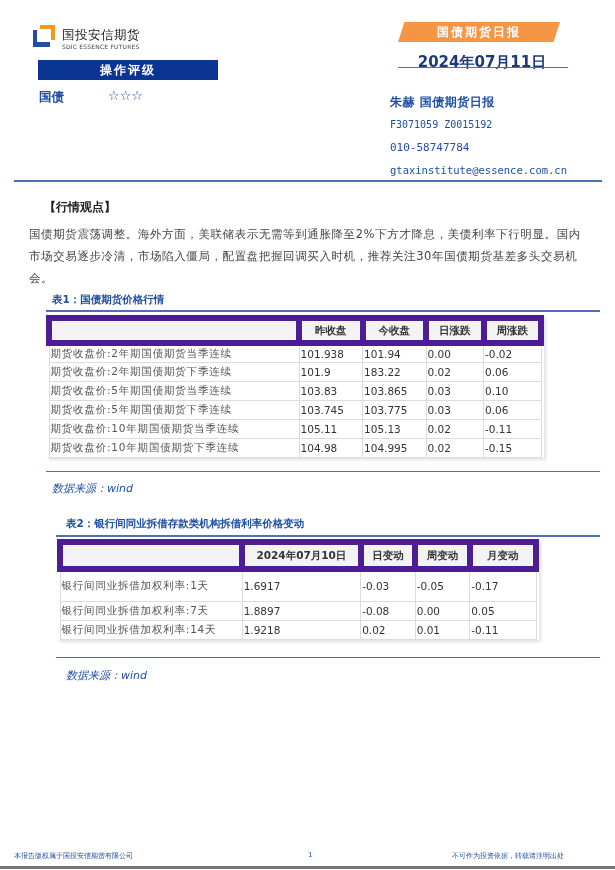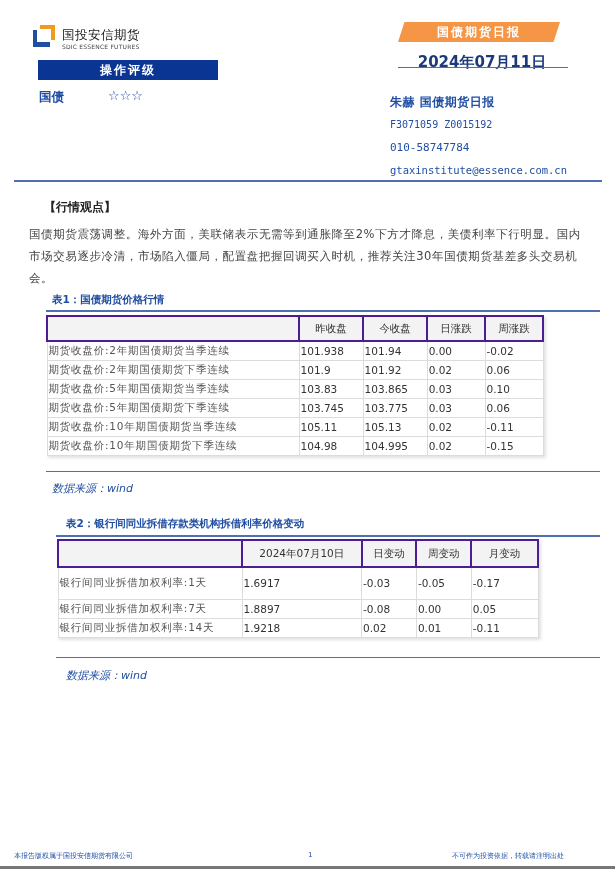--- a/index.html
+++ b/index.html
@@ -33,21 +33,21 @@
   .email { left:390px; top:164px; font-size:10.5px; color:#1f4ea3; font-family:"DejaVu Sans Mono","Liberation Mono",monospace; }
   .header-rule { left:14px; top:180px; width:588px; height:2px; background:#4f6fb3; }
 
   .section-title { left:44px; top:199px; font-size:12px; color:#222; font-weight:bold; }
   .para { left:29px; top:223px; width:556px; font-size:11.5px; line-height:22px; color:#444; letter-spacing:0.6px; }
 
   .tbl-caption { font-size:10.5px; font-weight:bold; color:#1f4ea3; }
   .tbl-rule { height:2px; background:#4f6fb3; }
   table.data { border-collapse:collapse; font-size:10.5px; color:#333; position:absolute;
                box-shadow:2px 2px 3px rgba(0,0,0,0.12); }
-  table.data th { background:#f3f3f3; font-weight:normal; color:#333; border:2px solid #4c1d95; }
+  table.data th { background:#f3f3f3; font-weight:bold; color:#333; border:6px solid #4c1d95; }
   table.data td { border:1px solid #dcdcdc; text-align:left; color:#333; }
   table.data td.label { color:#555; letter-spacing:0.8px; }
 
   .src { font-size:11px; color:#1f4ea3; font-style:italic; }
 
   .footer-left { left:14px; top:851px; font-size:7px; color:#1f4ea3; }
   .footer-page { left:308px; top:851px; font-size:7px; color:#1f4ea3; }
   .footer-right { left:452px; top:851px; font-size:7px; color:#1f4ea3; }
   .footer-rule { left:0; top:866px; width:615px; height:3px; background:#777; }
 </style>
@@ -103,21 +103,21 @@
     <tr style="height:19px;">
       <td class="label">期货收盘价:2年期国债期货当季连续</td>
       <td>101.938</td>
       <td>101.94</td>
       <td>0.00</td>
       <td>-0.02</td>
     </tr>
     <tr style="height:19px;">
       <td class="label">期货收盘价:2年期国债期货下季连续</td>
       <td>101.9</td>
-      <td>101.92</td>
+      <td>183.22</td>
       <td>0.02</td>
       <td>0.06</td>
     </tr>
     <tr style="height:19px;">
       <td class="label">期货收盘价:5年期国债期货当季连续</td>
       <td>103.83</td>
       <td>103.865</td>
       <td>0.03</td>
       <td>0.10</td>
     </tr>

